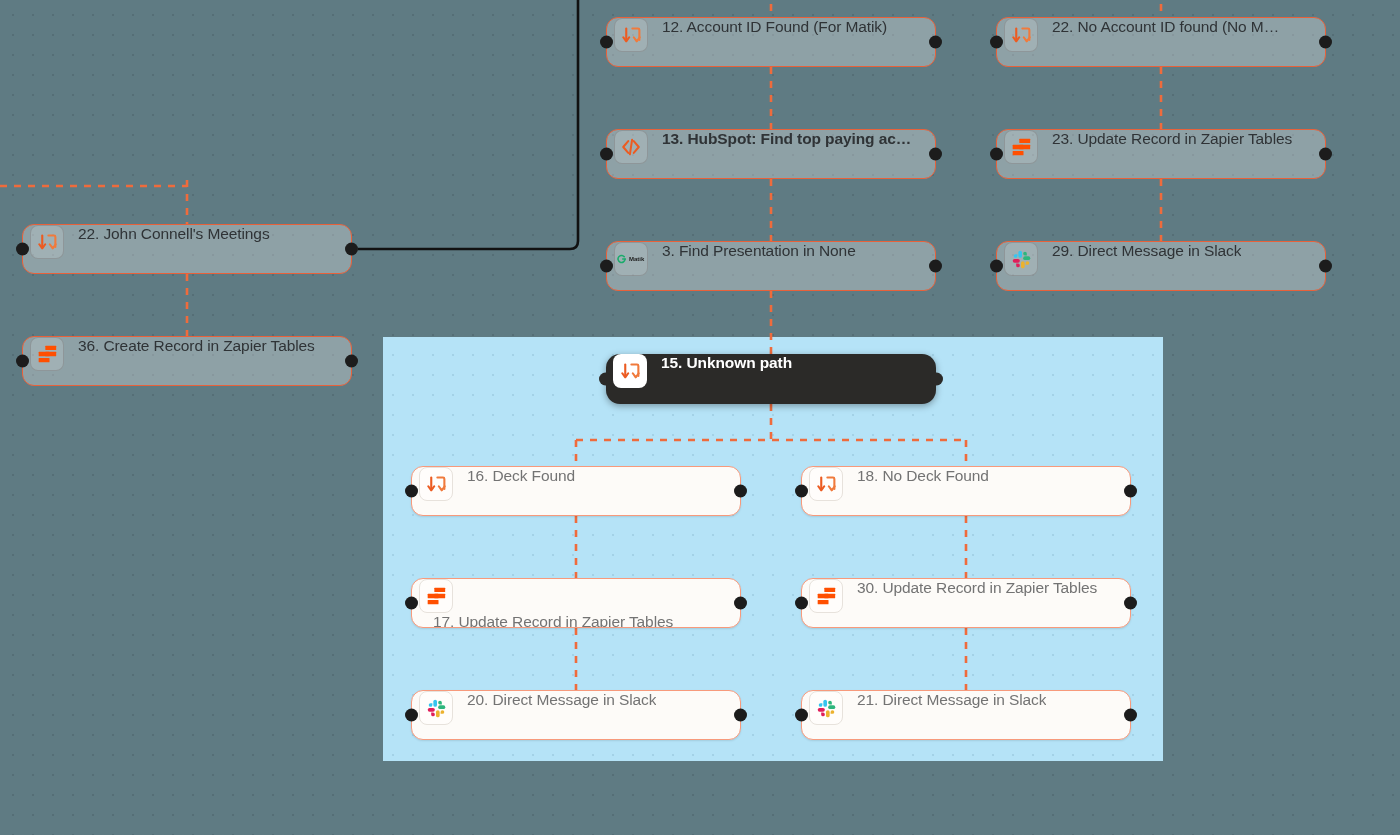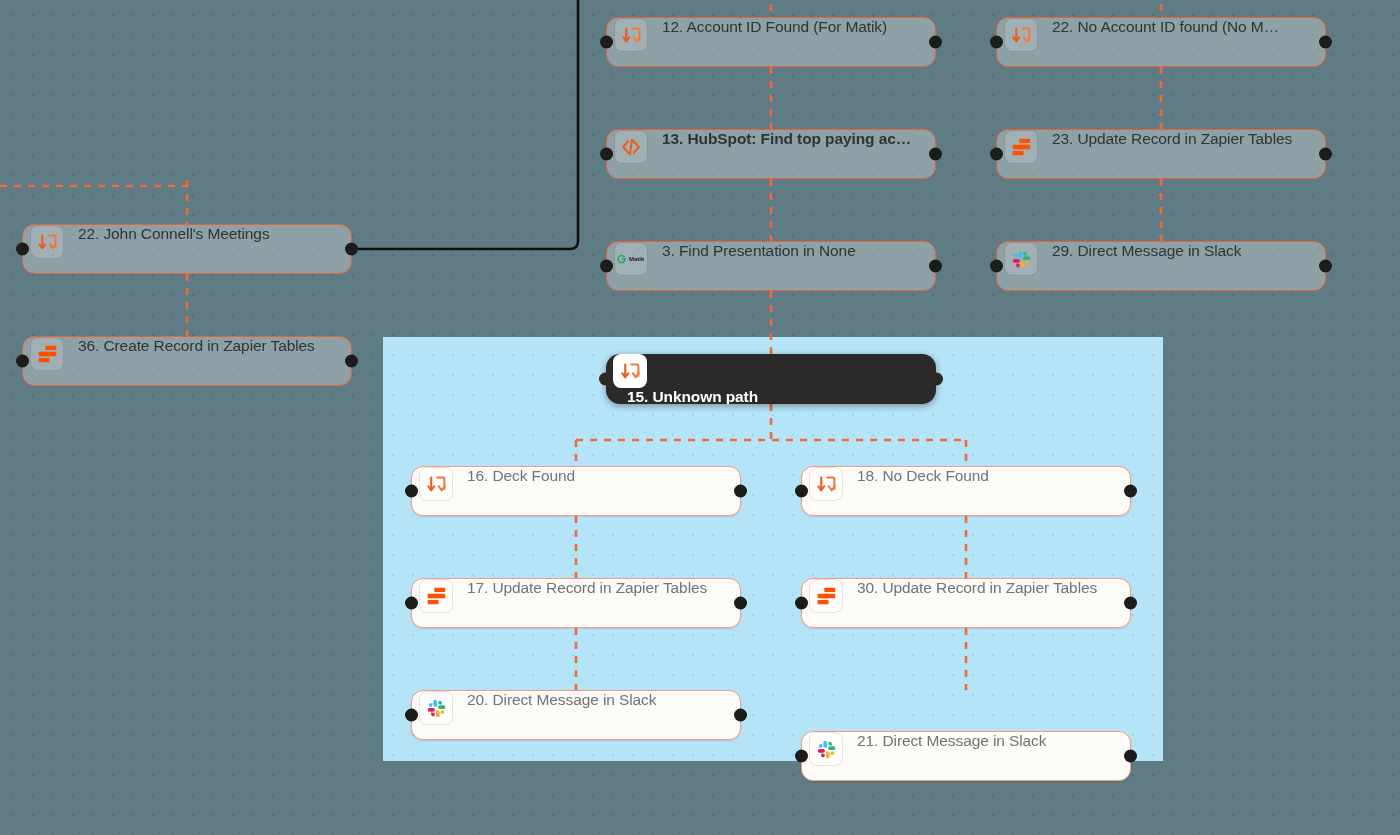--- a/index.html
+++ b/index.html
@@ -233,21 +233,21 @@
     <path d="M18.8 13.9 a2.1 2.1 0 1 1 0 4.2 h-2.1 v-2.1 a2.1 2.1 0 0 1 2.1-2.1z" fill="#ecb22e"></path>
     <rect x="11.4" y="13.9" width="4.2" height="8.1" rx="2.1" fill="#ecb22e"></rect>
 
     <path d="M10.1 18.8 a2.1 2.1 0 1 1-4.2 0 v-2.1 h2.1 a2.1 2.1 0 0 1 2.1 2.1z" fill="#e01e5a"></path>
     <rect x="2" y="11.4" width="8.1" height="4.2" rx="2.1" fill="#e01e5a"></rect>
   </svg>
 </span>
         <span class="label">29. Direct Message in Slack</span>
         <span class="port right"></span>
       </div>
-      <div class="node dark" style="left: 606px; top: 354px; width: 330px; flex-direction: column;">
+      <div class="node dark" style="left: 606px; top: 354px; width: 330px;">
         <span class="port left"></span>
         <span class="iconbox">
   <svg class="ic" width="21" height="21" viewBox="0 0 24 24">
     <path d="M6 4 L6 17" stroke="#ec5b21" stroke-width="2.4" fill="none" stroke-linecap="round"></path>
     <path d="M2.6 14 L6 18.6 L9.4 14" fill="none" stroke="#ec5b21" stroke-width="2.4" stroke-linecap="round" stroke-linejoin="round"></path>
     <path d="M13 4 L19.5 4 Q21 4 21 5.6 L21 17" stroke="#f07a3c" stroke-width="2.4" fill="none" stroke-linecap="round" stroke-linejoin="round"></path>
     <path d="M17.6 14 L21 18.6 L24.4 14" fill="none" stroke="#f07a3c" stroke-width="2.4" stroke-linecap="round" stroke-linejoin="round" transform="translate(-3,0)"></path>
   </svg>
 </span>
         <span class="label">15. Unknown path</span>
@@ -259,21 +259,21 @@
   <svg class="ic" width="21" height="21" viewBox="0 0 24 24">
     <path d="M6 4 L6 17" stroke="#ec5b21" stroke-width="2.4" fill="none" stroke-linecap="round"></path>
     <path d="M2.6 14 L6 18.6 L9.4 14" fill="none" stroke="#ec5b21" stroke-width="2.4" stroke-linecap="round" stroke-linejoin="round"></path>
     <path d="M13 4 L19.5 4 Q21 4 21 5.6 L21 17" stroke="#f07a3c" stroke-width="2.4" fill="none" stroke-linecap="round" stroke-linejoin="round"></path>
     <path d="M17.6 14 L21 18.6 L24.4 14" fill="none" stroke="#f07a3c" stroke-width="2.4" stroke-linecap="round" stroke-linejoin="round" transform="translate(-3,0)"></path>
   </svg>
 </span>
         <span class="label">16. Deck Found</span>
         <span class="port right"></span>
       </div>
-      <div class="node opaque" style="left: 411px; top: 578px; width: 330px;">
+      <div class="node opaque" style="left: 411px; top: 578px; width: 330px; flex-direction: column;">
         <span class="port left"></span>
         <span class="iconbox">
   <svg class="ic" width="22" height="20" viewBox="0 0 26 24">
     <rect x="11" y="2" width="13" height="5.2" rx="0.6" fill="#ff4f00"></rect>
     <rect x="3" y="9.4" width="13" height="5.2" rx="0.6" fill="#ff4f00"></rect>
     <rect x="11" y="9.4" width="13" height="5.2" rx="0.6" fill="#ff4f00"></rect>
     <rect x="3" y="16.8" width="13" height="5.2" rx="0.6" fill="#ff4f00"></rect>
   </svg>
 </span>
         <span class="label">17. Update Record in Zapier Tables</span>
@@ -319,21 +319,21 @@
   <svg class="ic" width="22" height="20" viewBox="0 0 26 24">
     <rect x="11" y="2" width="13" height="5.2" rx="0.6" fill="#ff4f00"></rect>
     <rect x="3" y="9.4" width="13" height="5.2" rx="0.6" fill="#ff4f00"></rect>
     <rect x="11" y="9.4" width="13" height="5.2" rx="0.6" fill="#ff4f00"></rect>
     <rect x="3" y="16.8" width="13" height="5.2" rx="0.6" fill="#ff4f00"></rect>
   </svg>
 </span>
         <span class="label">30. Update Record in Zapier Tables</span>
         <span class="port right"></span>
       </div>
-      <div class="node opaque" style="left: 801px; top: 690px; width: 330px; margin-top: 41px;">
+      <div class="node opaque" style="left: 801px; top: 690px; width: 330px;">
         <span class="port left"></span>
         <span class="iconbox">
   <svg class="ic" width="21" height="21" viewBox="0 0 24 24">
 
     <path d="M5.2 10.1 a2.1 2.1 0 1 1 0-4.2 h2.1 v2.1 a2.1 2.1 0 0 1-2.1 2.1z" fill="#36c5f0"></path>
     <rect x="8.4" y="2" width="4.2" height="8.1" rx="2.1" fill="#36c5f0"></rect>
 
     <path d="M13.9 5.2 a2.1 2.1 0 1 1 4.2 0 v2.1 h-2.1 a2.1 2.1 0 0 1-2.1-2.1z" fill="#2eb67d"></path>
     <rect x="13.9" y="8.4" width="8.1" height="4.2" rx="2.1" fill="#2eb67d"></rect>
 

